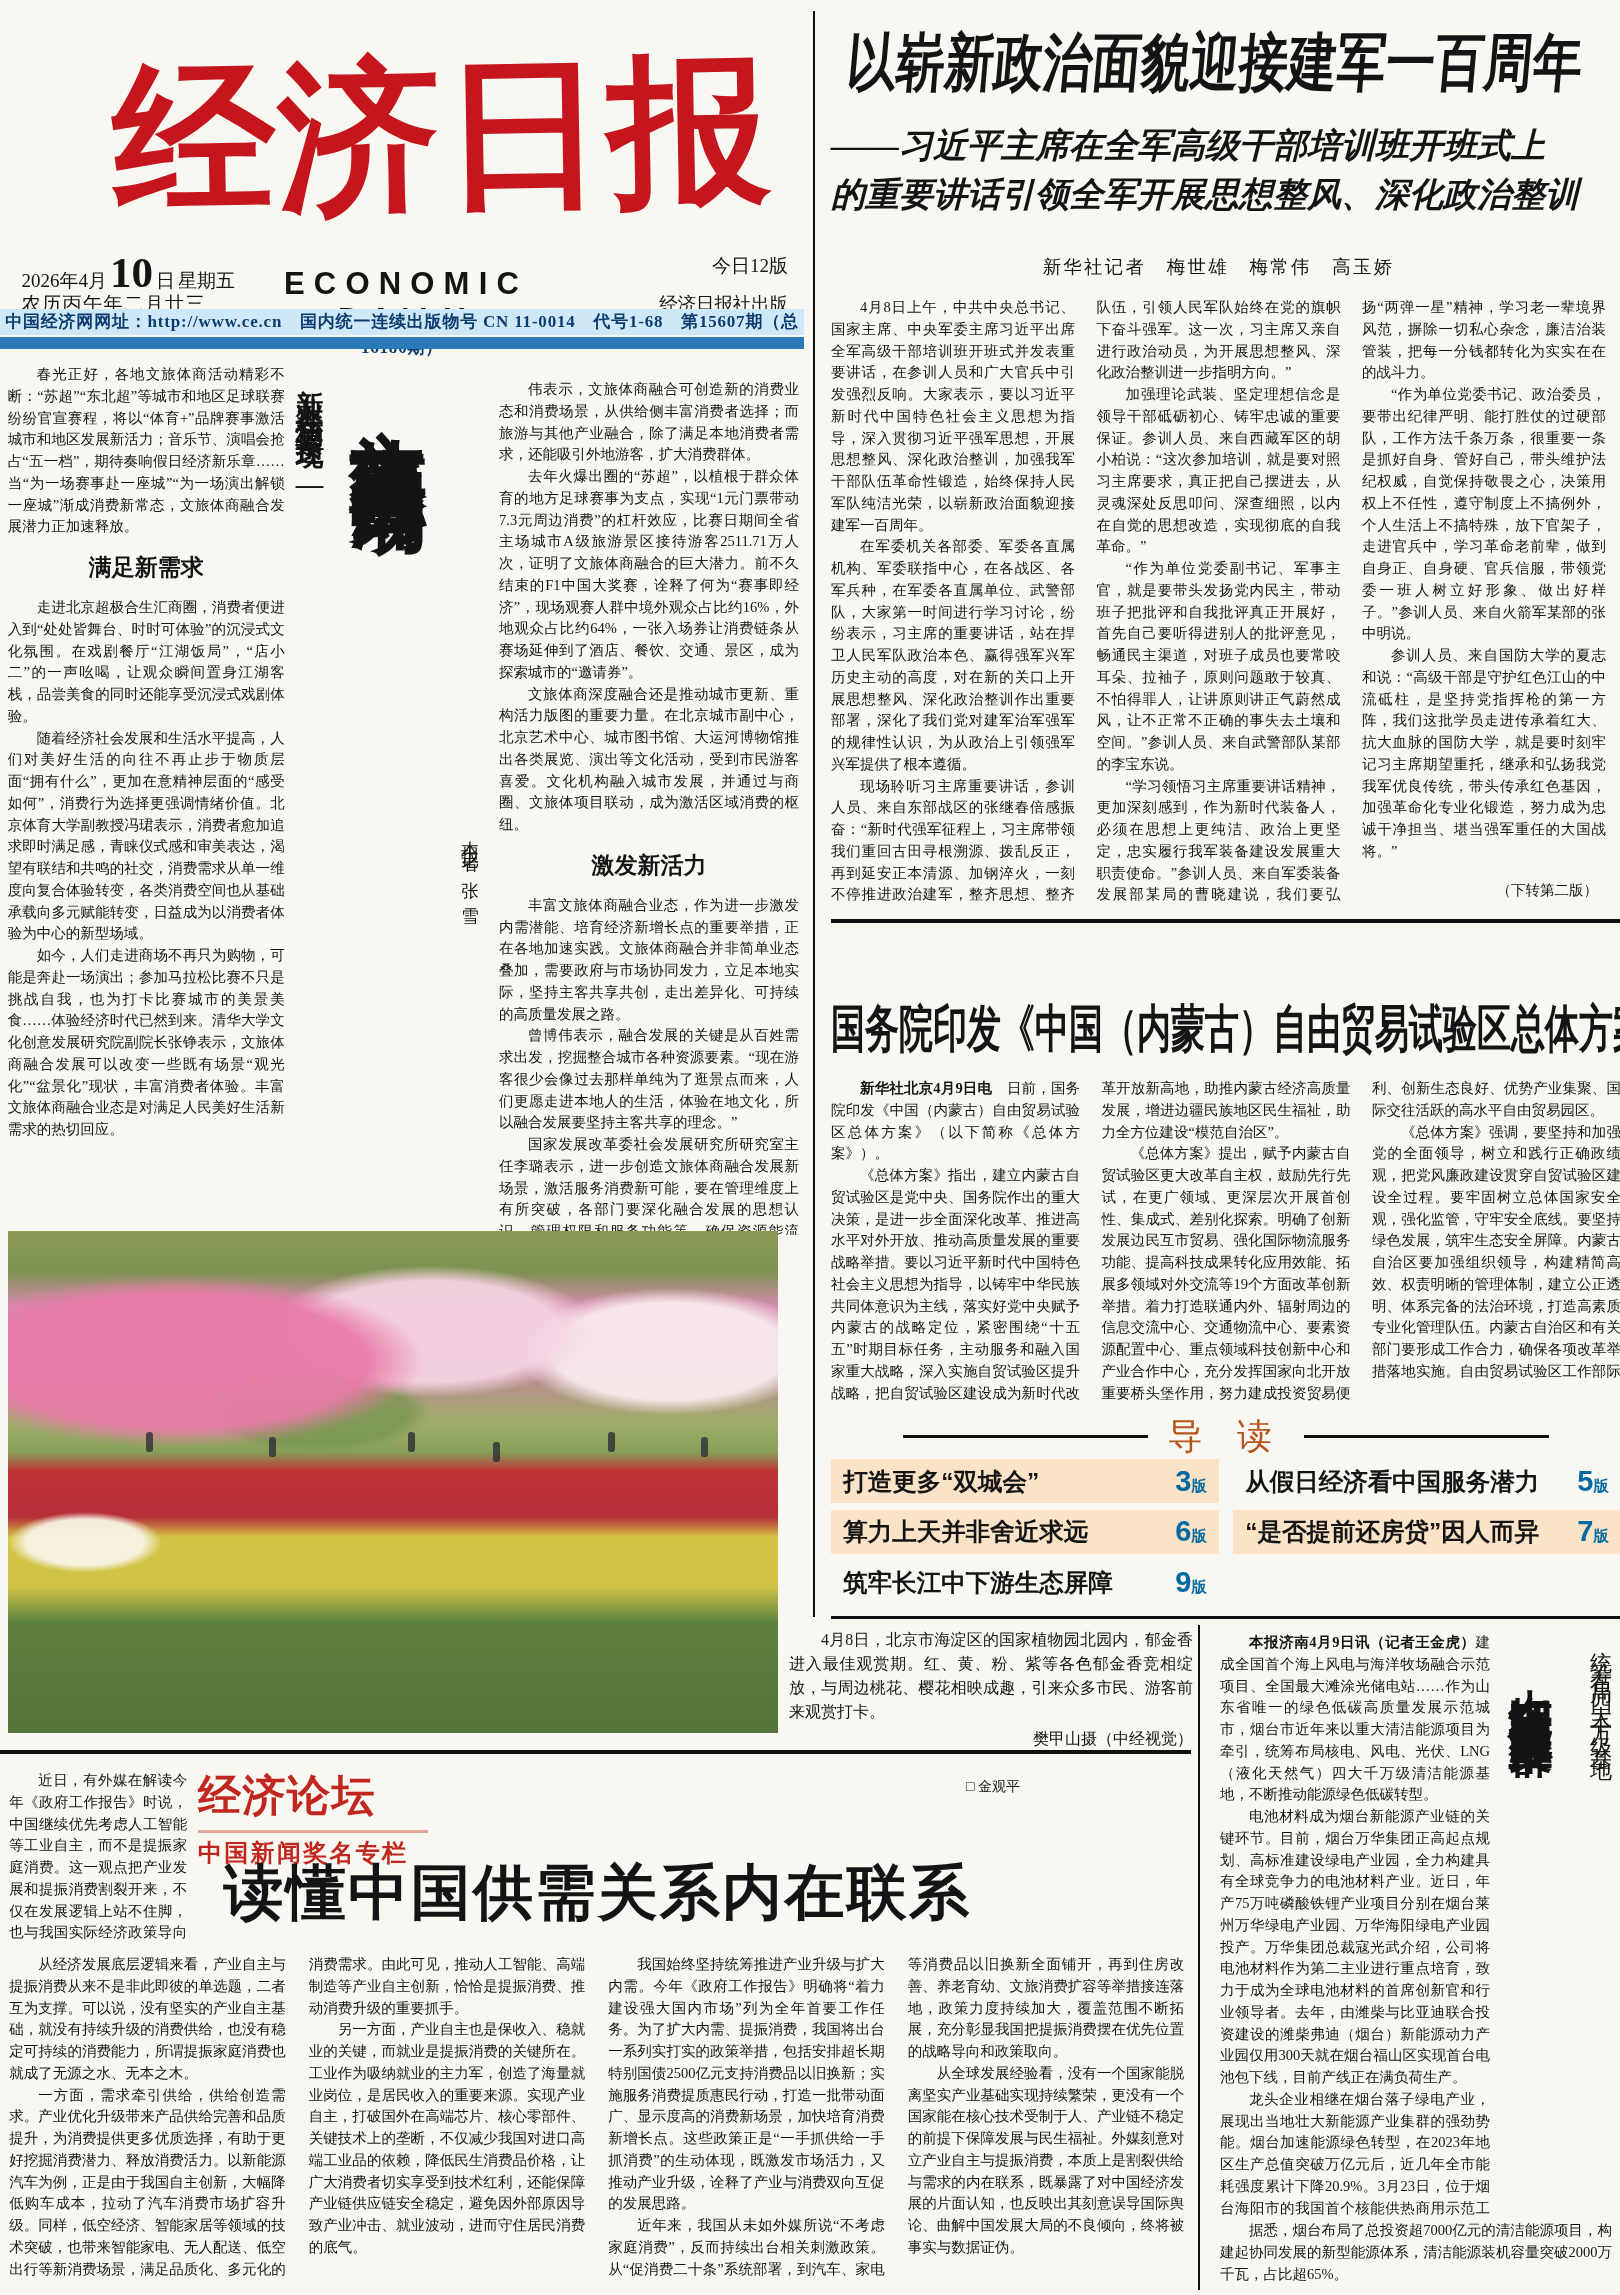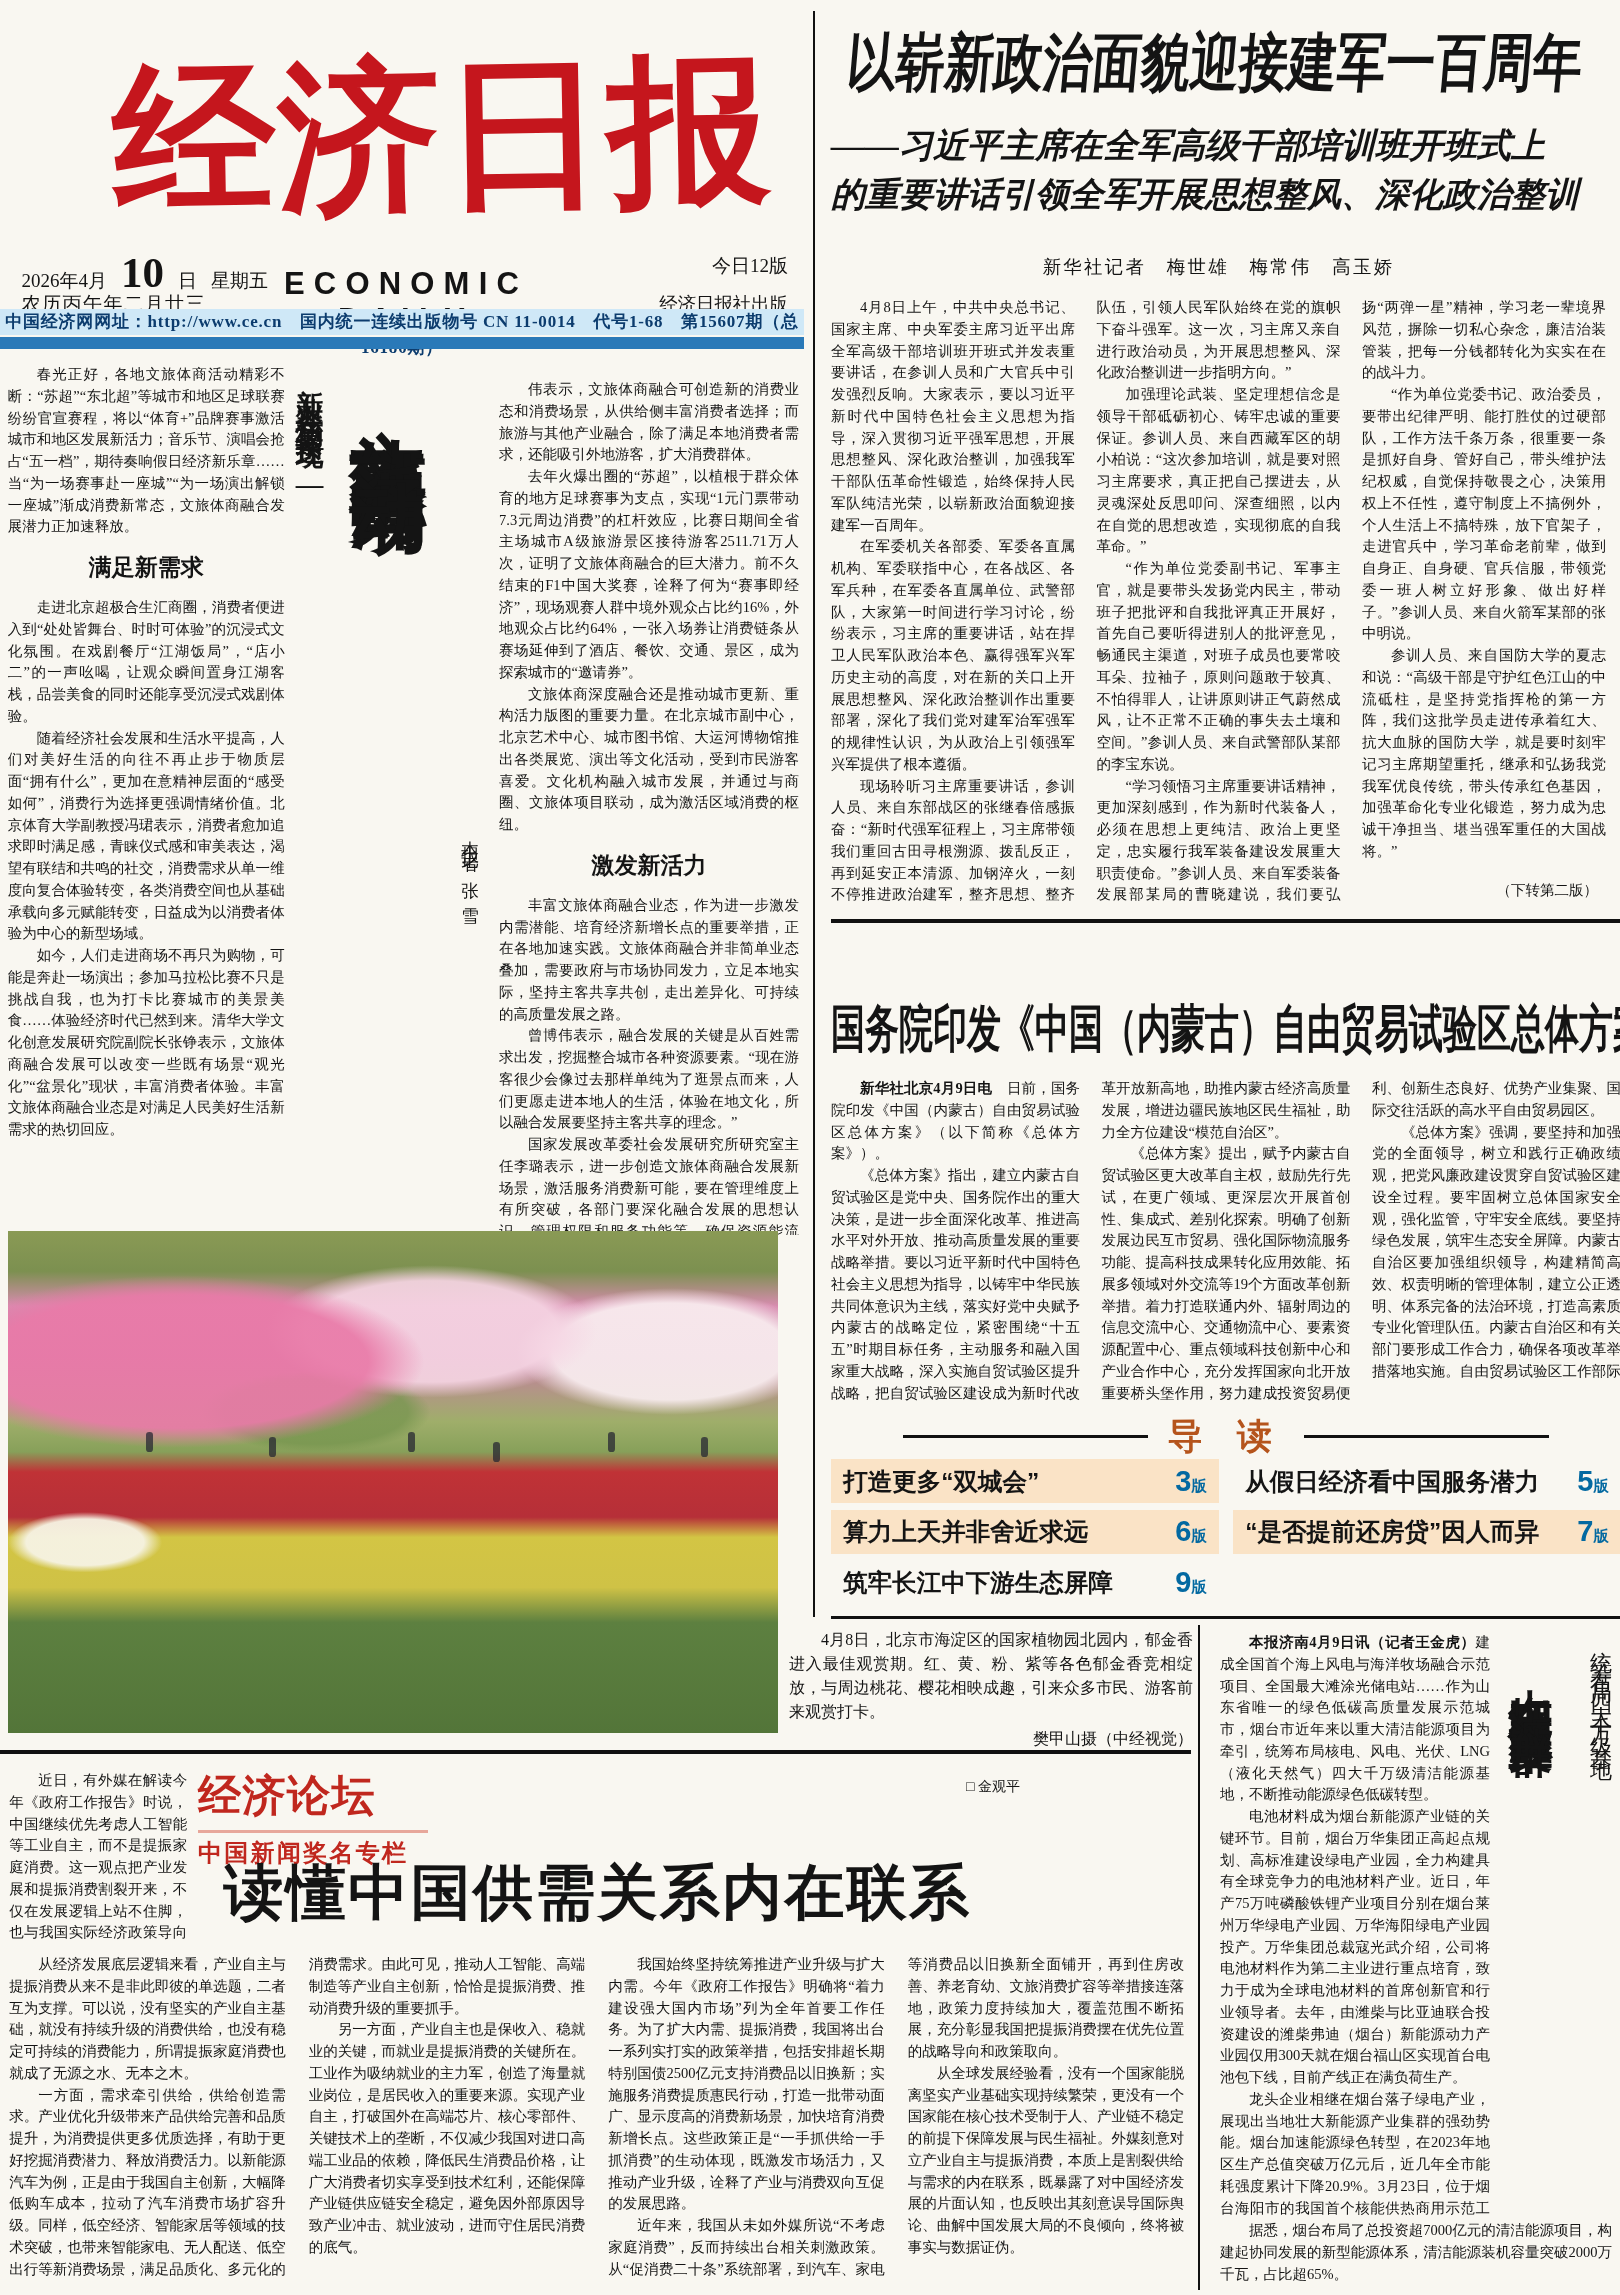--- a/index.html
+++ b/index.html
@@ -7,21 +7,21 @@
   body { font-family:"Liberation Serif", serif; color:#141414; }
   #page { position:relative; width:1621px; height:2295px; margin:0 auto;
           background:#f9f7f1; overflow:hidden; }
   .abs { position:absolute; }
   .jt { text-align:justify; }
   p.bd { text-indent:2em; text-align:justify; }
   .txt { font-size:14.5px; line-height:1.5; }
   
   .brand { left:113px; top:27.6px; font-size:162px; font-weight:900; color:#c5161d;
            letter-spacing:3.1px; white-space:nowrap; transform:rotate(-1deg); }
-  .dateline { left:21.4px; top:251px; font-size:19px; display:flex; align-items:baseline; gap:14px; }
+  .dateline { left:21.4px; top:251px; font-size:19px; display:flex; align-items:baseline; gap:3px; }
   .dateline .day { font-size:43px; font-weight:700; line-height:1; }
   .lunar { left:21.4px; top:291px; font-size:19px; letter-spacing:1.5px; }
   .en { left:253px; top:266px; width:306px; text-align:center; font-size:31px;
         letter-spacing:9.2px; font-weight:700; font-family:"Liberation Sans",sans-serif; }
   .today { left:658px; top:253px; width:130px; text-align:right; font-size:19px; }
   .publisher { left:620px; top:291px; width:168px; text-align:right; font-size:18.4px; }
   .infobar { left:0; top:309px; width:804px; height:26px; background:#cfe8f7;
              color:#0c3c6e; font-weight:700; font-size:17px; line-height:26px;
              text-align:center; letter-spacing:0.8px; }
   .bluebar { left:0; top:337px; width:804px; height:12.3px; background:#2a79b8; }
@@ -41,21 +41,21 @@
   
   .fta-head { left:831px; top:995px; width:790px; text-align:center; font-size:34px;
               font-weight:900; white-space:nowrap; transform:scaleY(1.5);
               transform-origin:center top; }
   .fta-cols { left:831px; top:1078px; width:790px; height:329px; column-count:3;
               column-gap:21.4px; column-fill:auto; overflow:hidden; }
   
   .guide-label { left:831px; top:1413px; width:790px; display:flex; align-items:center;
                  justify-content:center; gap:20px; }
   .guide-label .line { width:245px; height:2.3px; background:#111; }
-  .guide-title { color:#b5541c; font-size:35px; font-weight:700; letter-spacing:12.3px;
+  .guide-title { color:#b5541c; font-size:35px; font-weight:400; letter-spacing:12.3px;
                  font-family:"Liberation Sans",sans-serif; }
   .guide-grid { left:831px; top:1459px; width:790px; display:grid;
                 grid-template-columns:1fr 1fr; gap:6.9px 13.8px; }
   .guide-item { display:flex; justify-content:space-between; align-items:center;
                 height:44px; padding:0 12.3px; font-family:"Liberation Sans",sans-serif; }
   .guide-item.hl { background:#fae3c6; }
   .gi-title { font-size:24.5px; font-weight:800; }
   .gi-page { color:#0369a1; font-size:29px; font-weight:700; white-space:nowrap; }
   .gi-page .ban { font-size:15.3px; }
   

